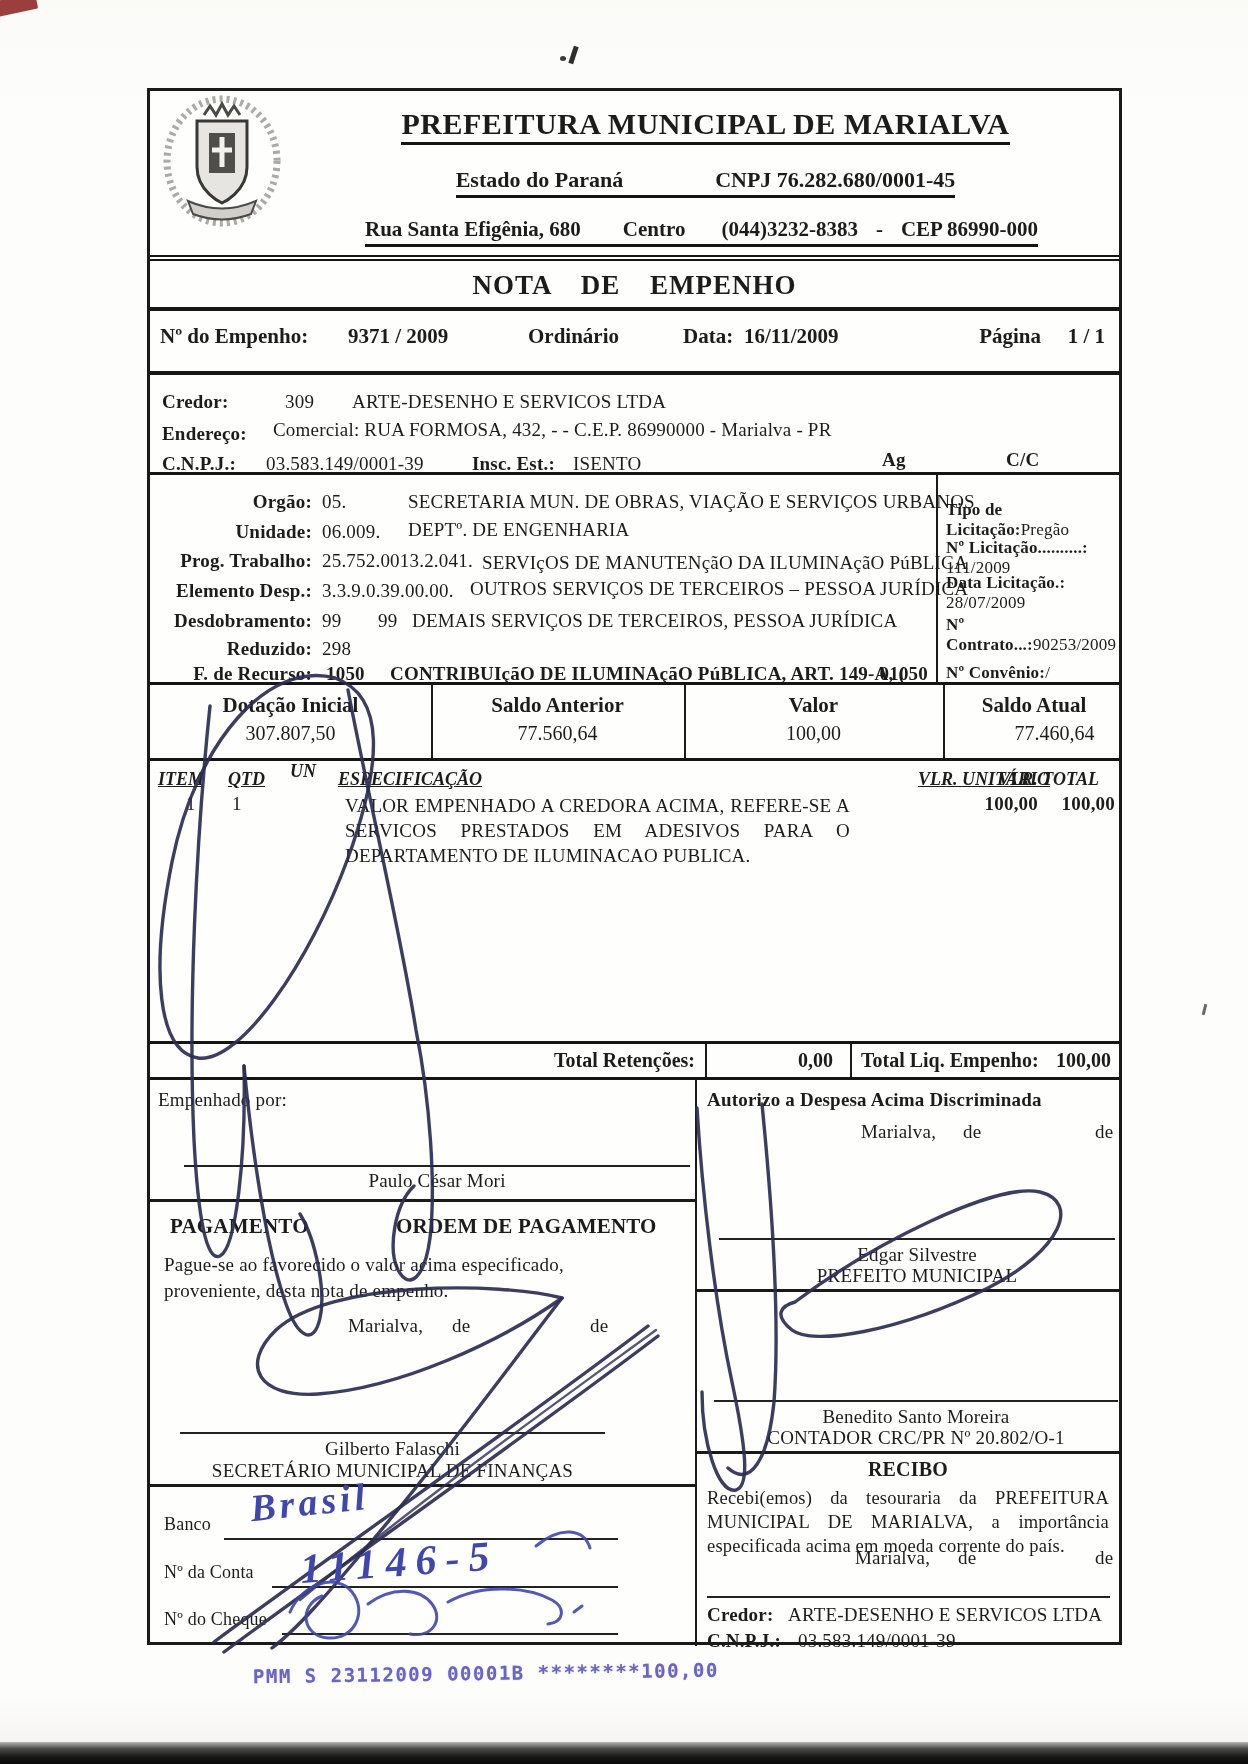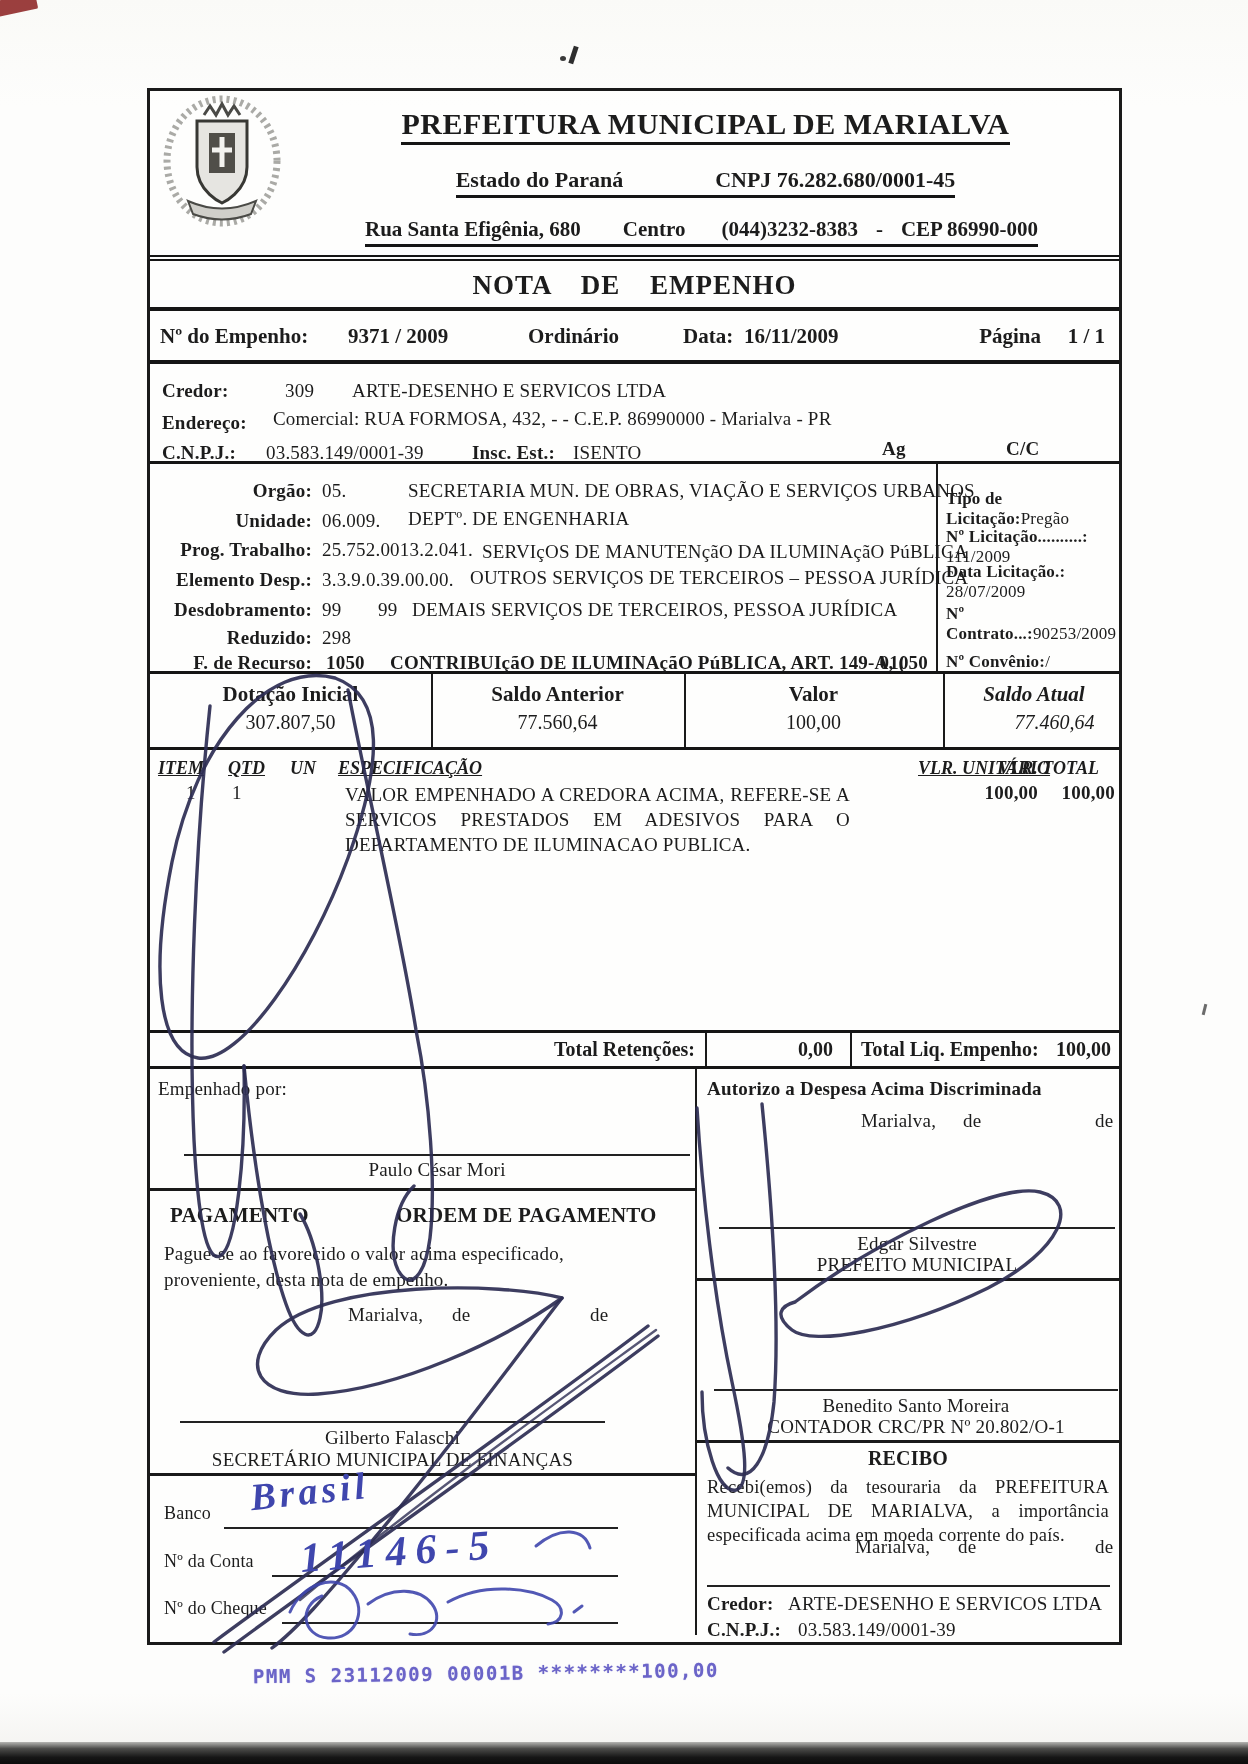--- a/index.html
+++ b/index.html
@@ -12,21 +12,21 @@
   }
   .abs { position: absolute; }
   .b { font-weight: bold; }
   .form {
     position: absolute; left: 147px; top: 88px; width: 975px; height: 1557px;
     border: 3px solid #1a1a1a; background: rgba(255,255,255,0.35);
   }
   .sec { position: relative; width: 100%; }
   .sec-header { height: 170px; border-bottom: 6px double #151515; }
   .sec-title  { height: 50px;  border-bottom: 4px solid #151515; }
-  .sec-emp    { height: 53px;  border-bottom: 4px solid #151515; font-family: Liberation Serif, serif; }
+  .sec-emp    { height: 64px;  border-bottom: 4px solid #151515; font-family: Liberation Serif, serif; }
   .sec-credor { height: 100px; border-bottom: 3px solid #151515; }
   .sec-orgao  { height: 210px; border-bottom: 3px solid #151515; }
   .sec-dot    { height: 76px;  border-bottom: 3px solid #151515; }
   .sec-items  { height: 283px; border-bottom: 3px solid #151515; }
   .sec-totals { height: 36px;  border-bottom: 3px solid #151515; }
   .sec-sign   { height: 566px; }
   .vdiv { position:absolute; top:0; bottom:0; width:0; border-left:2px solid #1a1a1a; }
   .hline { position:absolute; height:0; border-top:3px solid #1a1a1a; }
   .sline { position:absolute; height:0; border-top:2px solid #222; }
   .ul3 { border-bottom:3px solid #151515; padding-bottom:2px; }
@@ -180,31 +180,31 @@
         <div style="font-size:20px; margin-top:4px;">307.807,50</div>
       </div>
       <div class="abs ctr" style="left:281px; width:253px; top:8px;">
         <div class="b" style="font-size:21px;">Saldo Anterior</div>
         <div style="font-size:20px; margin-top:4px;">77.560,64</div>
       </div>
       <div class="abs ctr" style="left:534px; width:259px; top:8px;">
         <div class="b" style="font-size:21px;">Valor</div>
         <div style="font-size:20px; margin-top:4px;">100,00</div>
       </div>
-      <div class="abs ctr" style="left:793px; width:182px; top:8px;font-style:italic;">
+      <div class="abs ctr" style="left:793px; width:182px; top:8px;">
         <div class="b" style="font-size:21px;">Saldo Atual</div>
         <div style="font-size:20px; margin-top:4px;padding-left:41px;">77.460,64</div>
       </div>
     </div>
 
     <div class="sec sec-items">
       <div style="font-size:18px; font-style:italic; font-weight:bold;">
         <span class="abs" style="left:8px; top:8px; text-decoration:underline;">ITEM</span>
         <span class="abs" style="left:78px; top:8px; text-decoration:underline;">QTD</span>
-        <span class="abs" style="left:140px; top:8px; ">UN</span>
+        <span class="abs" style="left:140px; top:0; ">UN</span>
         <span class="abs" style="left:188px; top:8px; text-decoration:underline;">ESPECIFICAÇÃO</span>
         <span class="abs" style="left:768px; top:8px; text-decoration:underline;">VLR. UNITÁRIO</span>
         <span class="abs" style="right:20px; top:8px; ">VLR. TOTAL</span>
       </div>
       <div class="doc19">
         <span class="abs" style="left:36px; top:32px;">1</span>
         <span class="abs" style="left:82px; top:32px;">1</span>
         <span class="abs" style="left:195px; top:32px; width:505px; text-align:justify; line-height:25px;">VALOR EMPENHADO A CREDORA ACIMA, REFERE-SE A SERVICOS PRESTADOS EM ADESIVOS PARA O DEPARTAMENTO DE ILUMINACAO PUBLICA.</span>
         <span class="abs b" style="left:768px; top:32px; width:120px; text-align:right;">100,00</span>
         <span class="abs b" style="right:4px; top:32px;">100,00</span>

